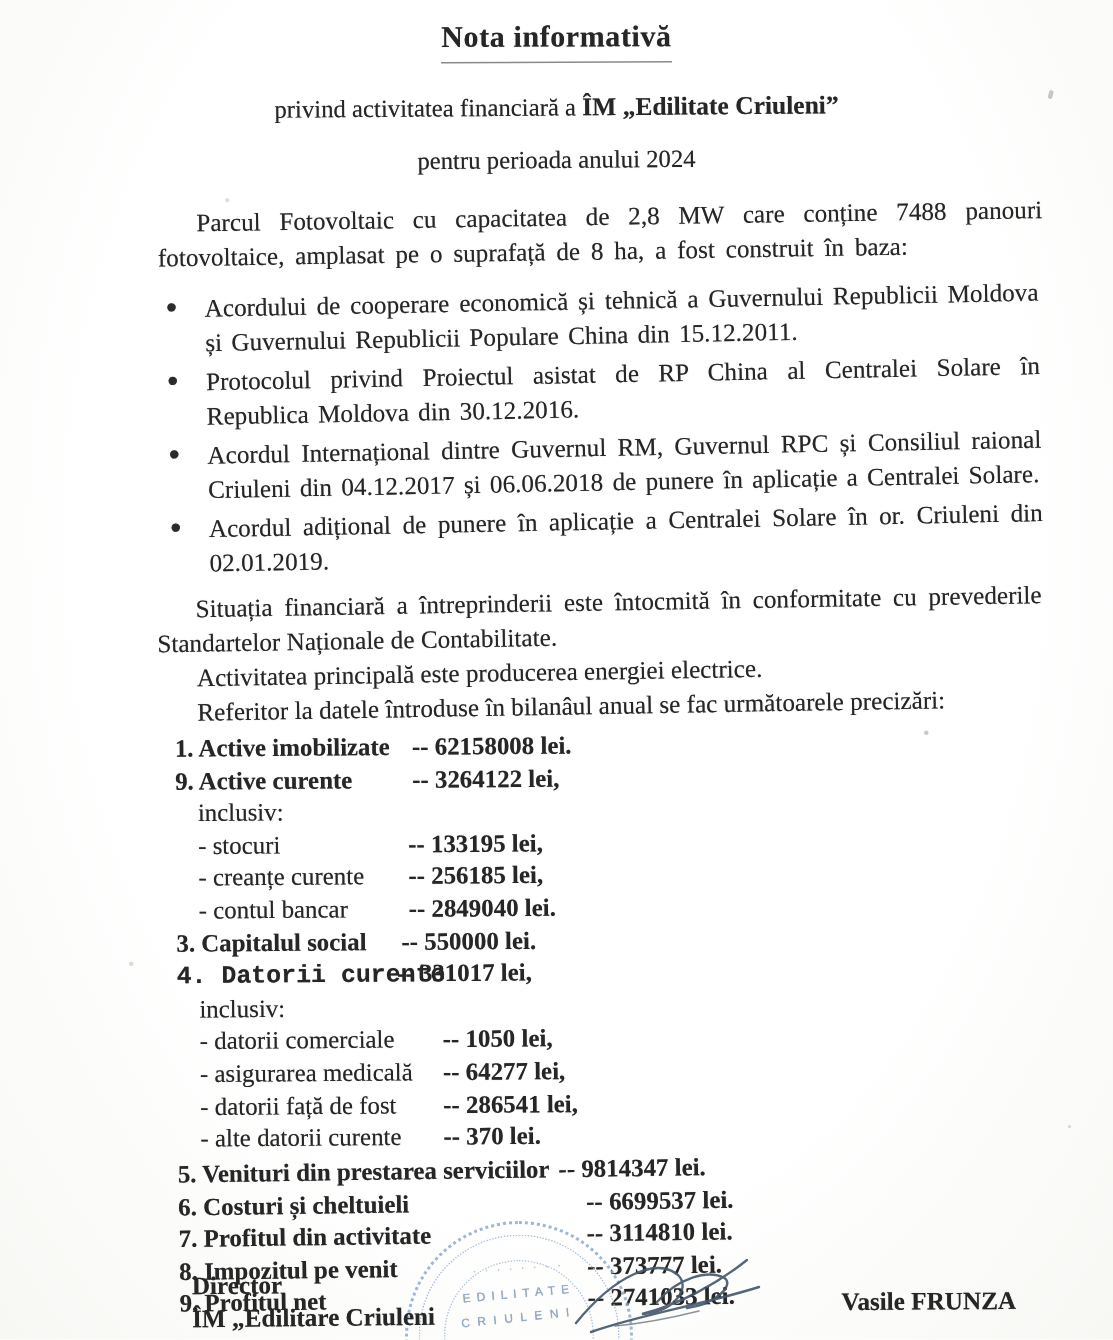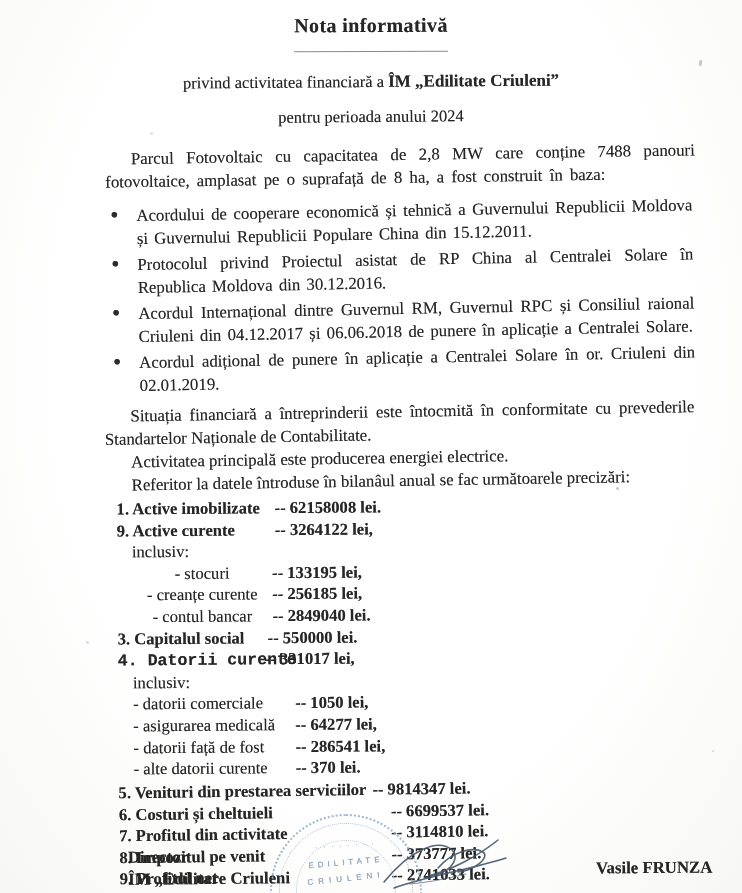--- a/index.html
+++ b/index.html
@@ -7,21 +7,21 @@
     width:742px;height:893px;overflow:hidden;position:relative;
     background:radial-gradient(ellipse at 50% 40%, #ffffff 60%, #f7f7f4 100%);
     font-family:"Liberation Serif","DejaVu Serif",serif;
     color:#262626;
   }
   .page{position:relative;width:742px;height:893px;overflow:hidden;}
   .ink{text-shadow:0 0 .5px rgba(45,45,45,.55);}
   
   .title-wrap{text-align:center;margin-top:14px;transform:rotate(-0.2deg);}
   .title{display:inline-block;font-size:20px;font-weight:bold;letter-spacing:.4px;
-         border-bottom:1px solid #8a8a8a;padding-bottom:14px;}
+         border-bottom:1px solid #8a8a8a;padding-bottom:4px;}
   .subtitle{text-align:center;margin-top:20px;font-size:16.5px;transform:rotate(-0.45deg);}
   .subtitle b{font-size:17px;}
   .subtitle2{text-align:center;margin-top:15px;font-size:16.5px;transform:rotate(-0.5deg);}
   
   .para{margin:16px 48px 0 105px;width:590px;font-size:16.8px;line-height:23px;
         text-align:justify;text-indent:26px;transform:rotate(-0.9deg);word-spacing:3px;}
   .bullets{margin:10px 0 0 112px;width:582px;transform:rotate(-1.1deg);}
   .bullet-row{display:flex;margin-bottom:3px;}
   .dot{width:26px;flex:0 0 26px;font-size:13px;padding-top:2px;color:#2b2b2b;}
   .btext{flex:1;font-size:16.8px;line-height:23px;text-align:justify;word-spacing:2px;}
@@ -30,29 +30,29 @@
   
   .fin-list{margin:4px 0 0 118px;font-size:16.6px;line-height:21.6px;transform:rotate(-0.45deg);}
   .frow{white-space:nowrap;}
   .frow .lbl{display:inline-block;}
   .frow .val{font-weight:bold;}
   .frow.num .lbl{font-weight:bold;}
   .frow.ind{margin-left:15px;}
   .w158 .lbl{width:158px;}
   .w150 .lbl{width:150px;}
   .w147 .lbl{width:147px;font-family:Liberation Mono, monospace;}
-  .w140 .lbl{width:140px;text-align:center;}
+  .w140 .lbl{width:140px;}
   .w162 .lbl{width:162px;}
   .w272 .lbl{width:272px;}
   .inline5 .lbl{margin-right:6px;}
   .fin-b{transform:rotate(-0.35deg);}
   
   .footer-left{position:absolute;left:128px;top:846px;font-size:16.8px;font-weight:bold;
                line-height:22px;transform:rotate(-0.6deg);z-index:3;}
-  .footer-name{position:absolute;left:596px;top:858px;font-size:16.8px;font-weight:bold;
+  .footer-name{position:absolute;left:561px;top:858px;font-size:16.8px;font-weight:bold;
                transform:rotate(-0.4deg);z-index:3;}
   
   .stamp{position:absolute;left:270px;top:814px;width:152px;height:152px;z-index:1;opacity:.85;}
   .stamp-outer{position:absolute;inset:0;border:2px dotted #8fabcd;border-radius:50%;}
   .stamp-mid{position:absolute;inset:9px;border:1.5px dotted #9db6d4;border-radius:50%;}
   .stamp-inner{position:absolute;inset:26px;border:1px dotted #a9c0da;border-radius:50%;}
   .stamp-t1{position:absolute;top:44px;left:0;width:100%;text-align:center;
             font-size:8px;letter-spacing:4px;color:#7d9cc2;font-family:"Liberation Sans",sans-serif;
             transform:rotate(-5deg);}
   .stamp-t2{position:absolute;top:60px;left:0;width:100%;text-align:center;

